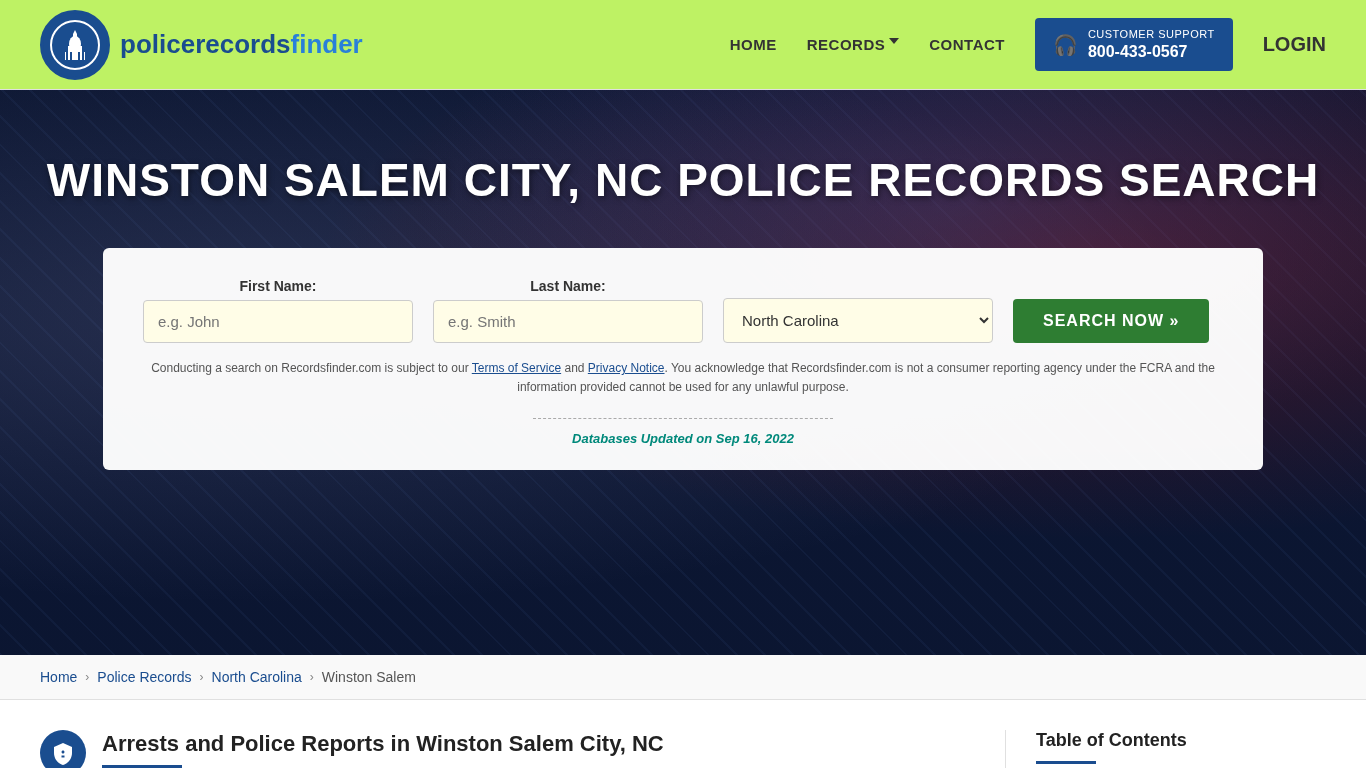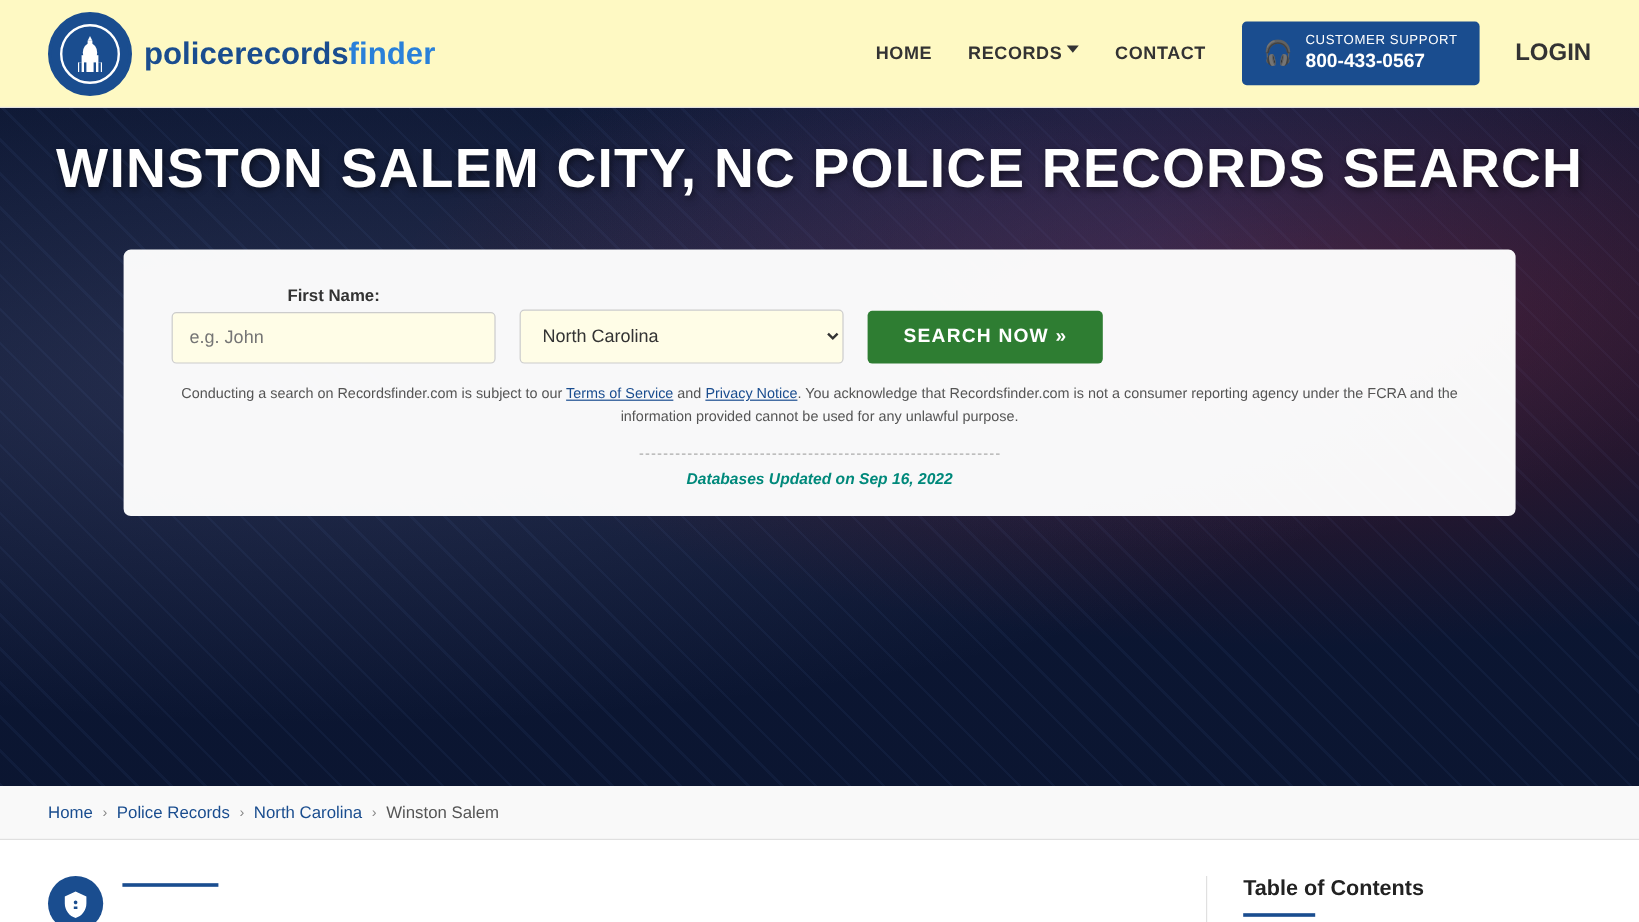--- a/index.html
+++ b/index.html
@@ -4,21 +4,21 @@
   <style>
     * { margin: 0; padding: 0; box-sizing: border-box; }
     body { font-family: Arial, sans-serif; font-size: 14px; color: #333; background: #fff; width: 1366px; }
 
     
     .header {
       display: flex;
       align-items: center;
       justify-content: space-between;
       padding: 10px 40px;
-      background: #fef9c3;
+      background: #bef264;
       border-bottom: 1px solid #e0e0e0;
       height: 90px;
     }
     .logo-area {
       display: flex;
       align-items: center;
       gap: 10px;
     }
     .logo-circle {
       width: 70px;
@@ -141,21 +141,21 @@
       inset: 0;
       background: 
         radial-gradient(ellipse at 80% 30%, rgba(200,30,30,0.3) 0%, transparent 50%),
         radial-gradient(ellipse at 70% 20%, rgba(30,100,200,0.25) 0%, transparent 40%),
         radial-gradient(ellipse at 20% 40%, rgba(150,150,200,0.2) 0%, transparent 60%);
     }
     .hero-content {
       position: relative;
       z-index: 1;
       text-align: center;
-      padding-top: 23px;
+      padding-top: 63px;
       width: 100%;
     }
     .hero-title {
       color: #fff;
       font-size: 46px;
       font-weight: 900;
       text-transform: uppercase;
       letter-spacing: 1px;
       line-height: 1.2;
       margin-bottom: 40px;
@@ -409,20 +409,24 @@
     <h1 class="hero-title">WINSTON SALEM CITY, NC POLICE RECORDS SEARCH</h1>
 
     <div class="search-container">
 
       <div class="form-row">
         <div class="form-group">
           <label>First Name:</label>
           <input type="text" placeholder="e.g. John" style="">
         </div>
         <div class="form-group">
+          <label>Last Name:</label>
+          <input type="text" placeholder="e.g. Smith" style="">
+        </div>
+        <div class="form-group">
           <select>
             <option>North Carolina</option>
             <option>Alabama</option>
             <option>Alaska</option>
             <option>Arizona</option>
             <option>Arkansas</option>
             <option>California</option>
           </select>
         </div>
         <button class="search-btn">SEARCH NOW »</button>
@@ -451,20 +455,21 @@
 
 <div class="main-content">
   <div class="content-left">
     <div class="section-header">
       <div class="shield-icon-circle">
         <svg viewBox="0 0 24 24" xmlns="http://www.w3.org/2000/svg">
           <path d="M12 2L3 6v6c0 5.5 3.8 10.7 9 12 5.2-1.3 9-6.5 9-12V6L12 2zm0 10.5c-.8 0-1.5-.7-1.5-1.5S11.2 9.5 12 9.5s1.5.7 1.5 1.5-.7 1.5-1.5 1.5zm1.5 4h-3v-2h3v2z"></path>
         </svg>
       </div>
       <div>
+        <h2 class="section-title">Arrests and Police Reports in Winston Salem City, NC</h2>
         <div class="title-underline"></div>
       </div>
     </div>
 
   </div>
 
   <div class="content-right">
     <h3 class="toc-title">Table of Contents</h3>
     <div class="toc-underline"></div>
 

